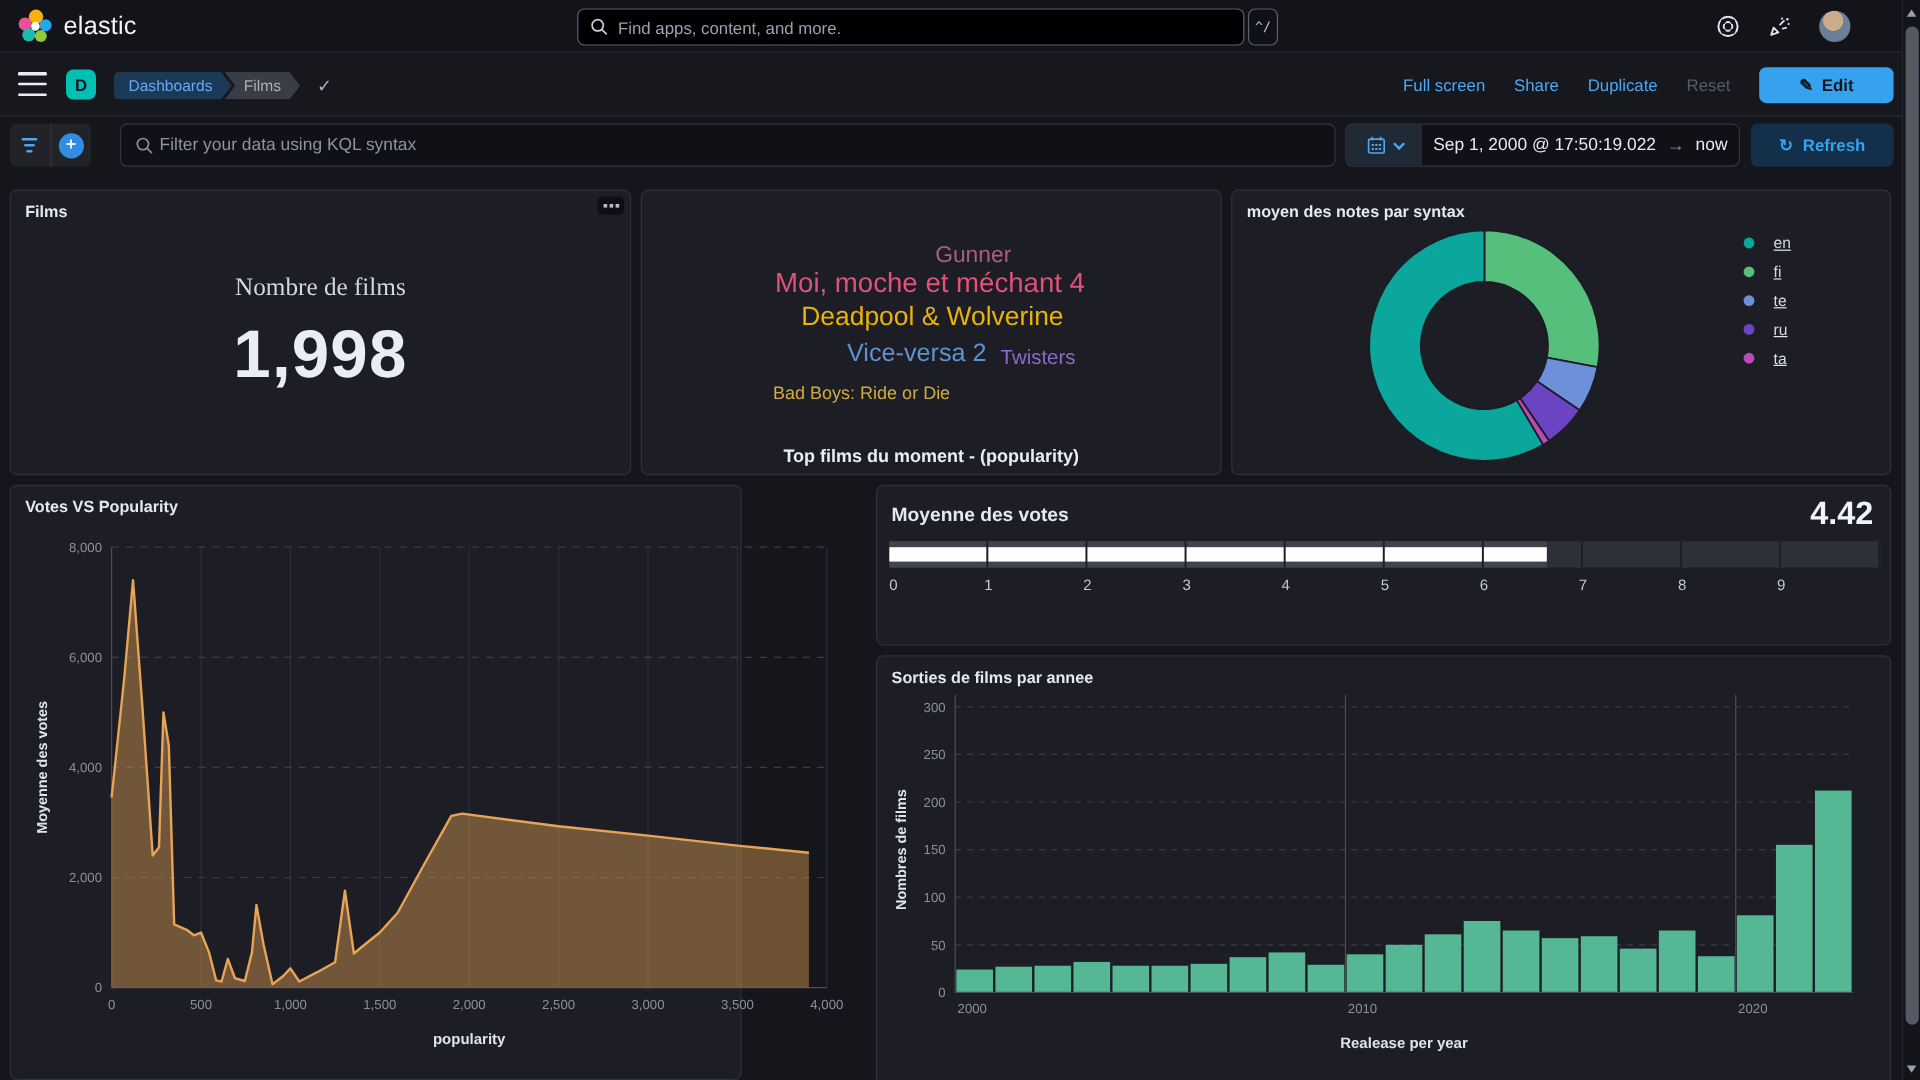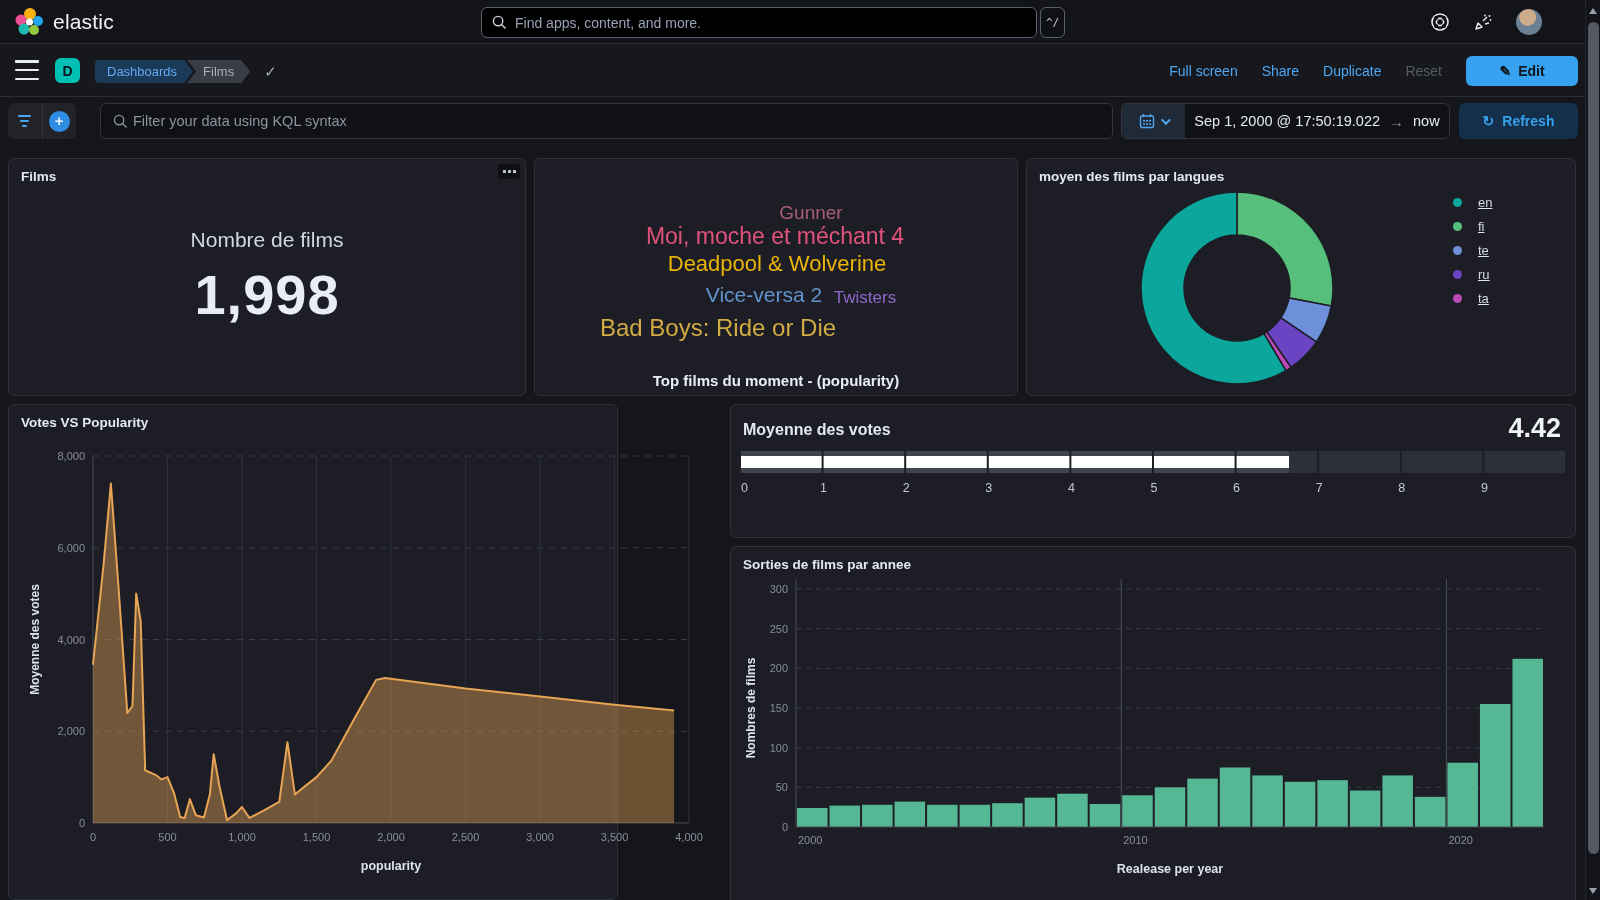--- a/index.html
+++ b/index.html
@@ -56,21 +56,21 @@
   .p-tags  { left:534px; top:158px; width:484px; height:238px; }
   .p-donut { left:1026px; top:158px; width:550px; height:238px; }
   .p-area  { left:8px; top:404px; width:610px; height:496px; }
   .p-gauge { left:730px; top:404px; width:846px; height:134px; }
   .p-bars  { left:730px; top:546px; width:846px; height:410px; }
 
   .options-btn { position:absolute; right:5px; top:5px; width:22px; height:15px; background:#0e0f14; border-radius:4px; display:flex; align-items:center; justify-content:center; gap:2px; cursor:pointer; z-index:4; }
   .options-btn i { width:3px; height:3px; background:#b9bec8; display:block; }
 
   .metric-wrap { position:absolute; inset:0; display:flex; flex-direction:column; align-items:center; justify-content:center; gap:10px; }
-  .metric-label { font-size:21px; color:#d2d8e2; }
+  .metric-label { font-size:21px; color:#d2d8e2;font-family:Liberation Serif, serif; }
   .metric-value { font-size:56px; font-weight:700; color:#e9edf5; letter-spacing:1px; }
 
   .tag { position:absolute; transform:translate(-50%,-50%); white-space:nowrap; }
   .tag-caption { position:absolute; left:0; right:0; top:213px; text-align:center; font-size:15px; font-weight:700; color:#e9edf5; }
 
   .legend { position:absolute; left:426px; top:36px; display:flex; flex-direction:column; gap:9px; }
   .legend-item { display:flex; align-items:center; gap:16px; cursor:pointer;text-decoration:underline; }
   .legend-dot { width:9px; height:9px; border-radius:50%; }
   .legend-label { font-size:13px; color:#d6dae2; }
 
@@ -226,27 +226,27 @@
     </div>
   </section>
 
   <section class="panel p-tags">
     <div id="tagcloud">
         <span class="tag" style="left: 276px; top: 54px; font-size: 19px; color: rgb(169, 95, 119);">Gunner</span>
         <span class="tag" style="left: 240px; top: 77px; font-size: 23px; color: rgb(224, 82, 122);">Moi, moche et méchant 4</span>
         <span class="tag" style="left: 242px; top: 105px; font-size: 22px; color: #eab308;">Deadpool &amp; Wolverine</span>
         <span class="tag" style="left: 229px; top: 136px; font-size: 21px; color: rgb(96, 146, 205);">Vice-versa 2</span>
         <span class="tag" style="left: 330px; top: 139px; font-size: 17px; color: rgb(143, 104, 201);">Twisters</span>
-        <span class="tag" style="left: 183px; top: 169px; font-size: 24px; color: rgb(210, 171, 68);">Bad Boys: Ride or Die</span>
+        <span class="tag" style="left: 183px; top: 169px; font-size: 15px; color: rgb(210, 171, 68);">Bad Boys: Ride or Die</span>
       </div>
     <div class="tag-caption">Top films du moment - (popularity)</div>
   </section>
 
   <section class="panel p-donut">
-    <div class="panel-title">moyen des films par langues</div>
+    <div class="panel-title">moyen des notes par syntax</div>
     <svg id="donut-svg" width="548" height="236">
         <path d="M 210,33 A 96 96 0 0 1 304.2995760699541,146.98860620022958 L 262.0612242886205,138.9312096730434 A 53 53 0 0 0 210,76 Z" fill="#57bf7c" stroke="#1d1e25" stroke-width="1.5"></path>
         <path d="M 304.2995760699541,146.98860620022958 A 96 96 0 0 1 289.39973513035795,182.96000427380454 L 253.83527043655178,158.79041902616294 A 53 53 0 0 0 262.0612242886205,138.9312096730434 Z" fill="#6e90da" stroke="#1d1e25" stroke-width="1.5"></path>
         <path d="M 289.39973513035795,182.96000427380454 A 96 96 0 0 1 263.96000427380454,208.39973513035795 L 239.7904190261629,172.83527043655178 A 53 53 0 0 0 253.83527043655178,158.79041902616294 Z" fill="#6b44c4" stroke="#1d1e25" stroke-width="1.5"></path>
         <path d="M 263.96000427380454,208.39973513035795 A 96 96 0 0 1 258.8679759120356,211.63123459237858 L 236.97919503476967,174.619327431209 A 53 53 0 0 0 239.7904190261629,172.83527043655178 Z" fill="#bb4ab8" stroke="#1d1e25" stroke-width="1.5"></path>
         <path d="M 258.8679759120356,211.63123459237858 A 96 96 0 1 1 209.99999999999997,33 L 210,76 A 53 53 0 1 0 236.97919503476967,174.619327431209 Z" fill="#0ba79c" stroke="#1d1e25" stroke-width="1.5"></path>
       </svg>
     <div class="legend" id="donut-legend">
         <div class="legend-item">
           <span class="legend-dot" style="background: rgb(11, 167, 156);"></span>

